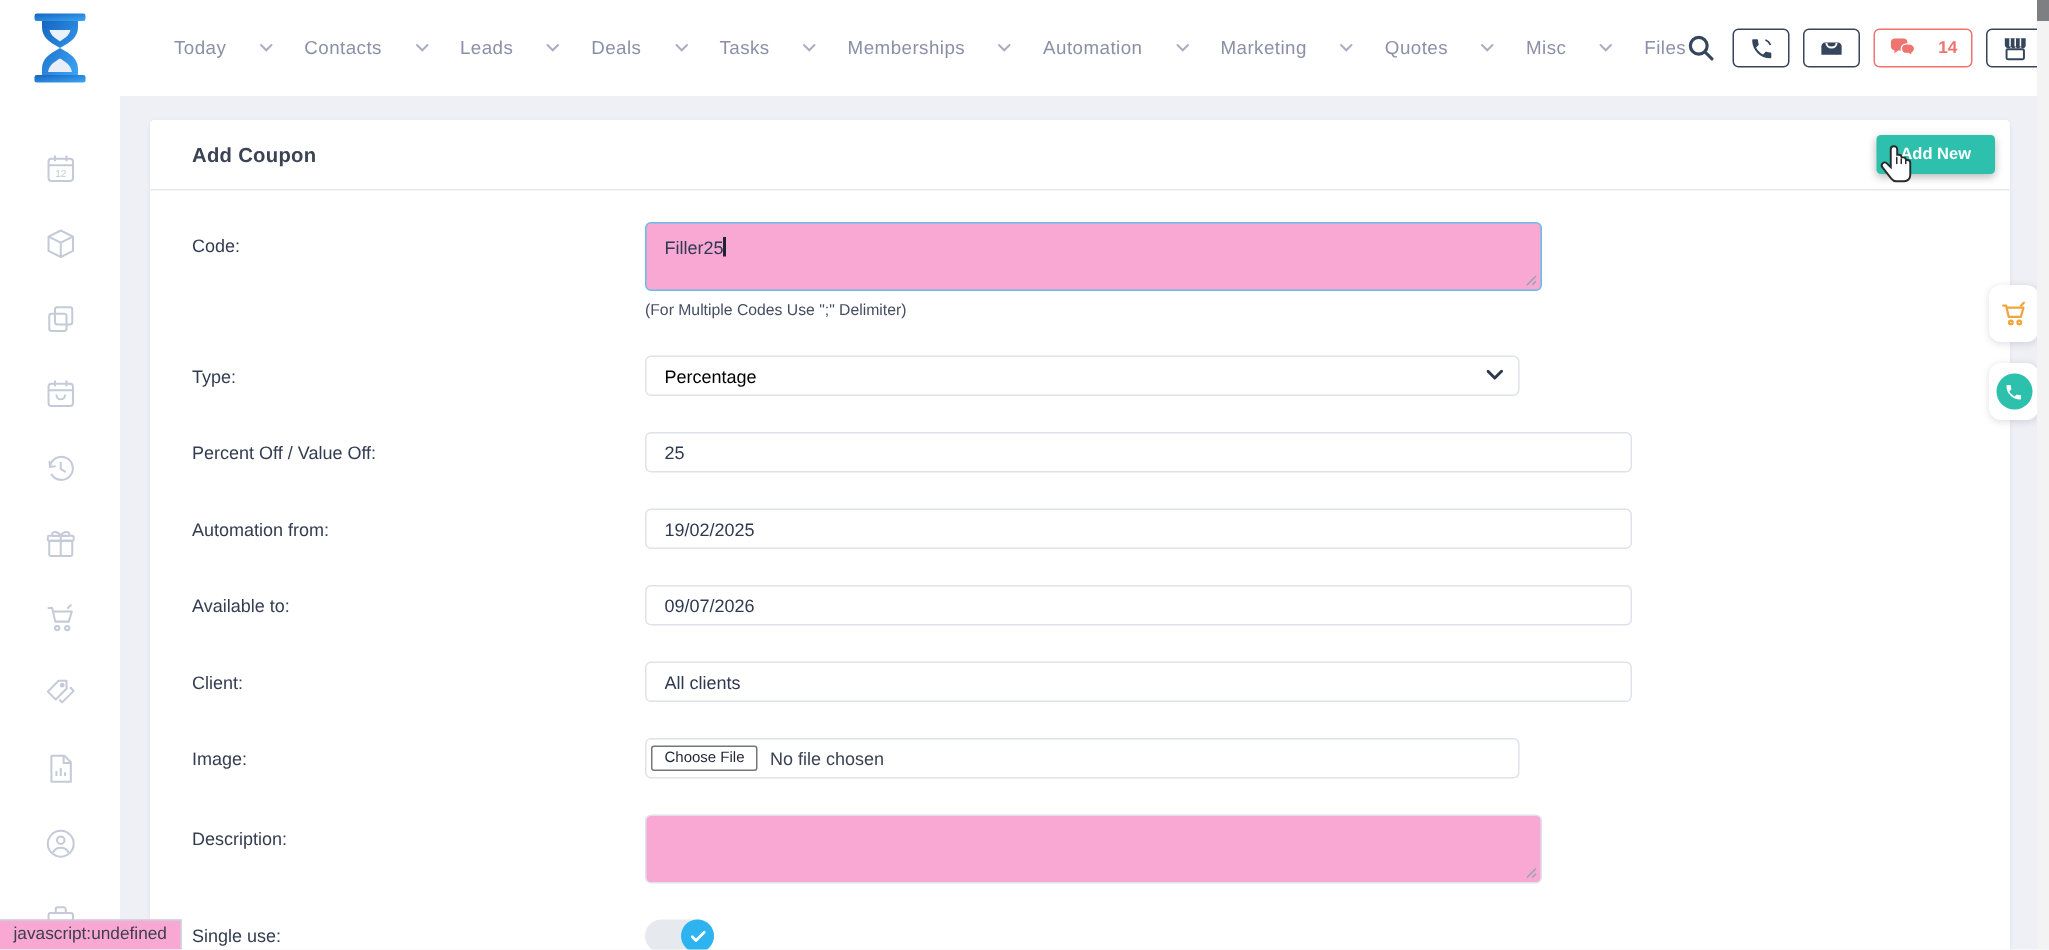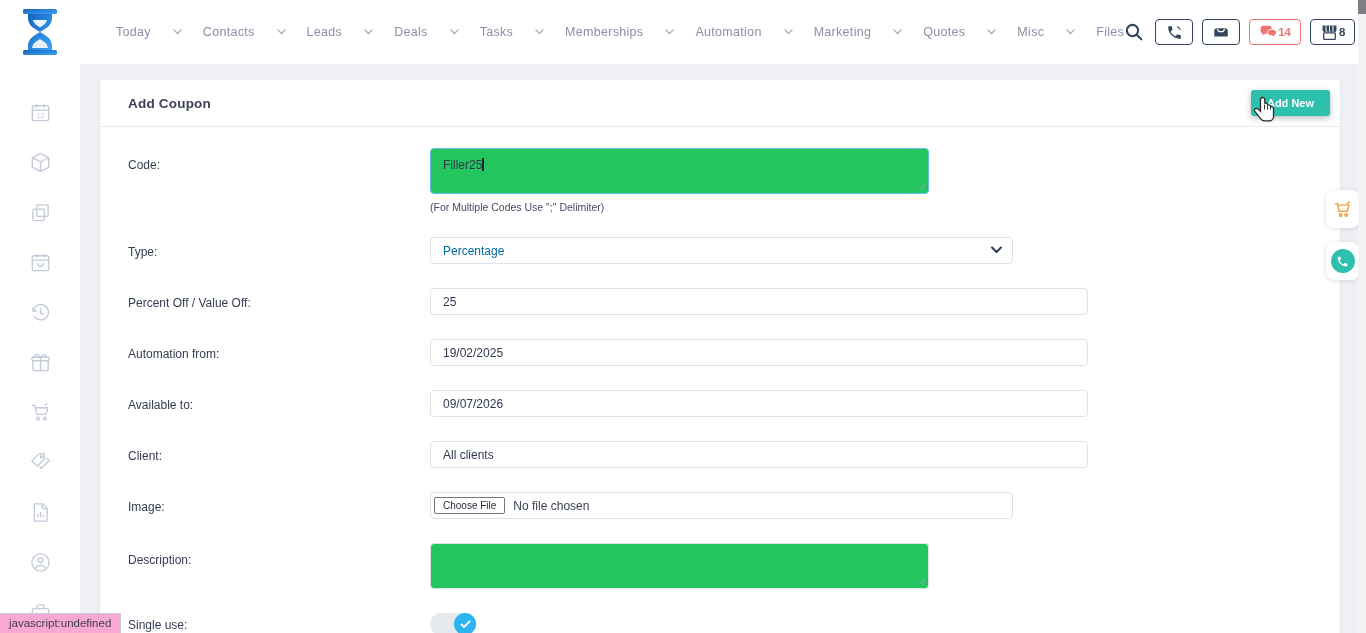--- a/index.html
+++ b/index.html
@@ -8,21 +8,21 @@
 
   
   .topbar { position:absolute; top:0; left:0; width:1366px; height:64px; background:#fff; z-index:20;
             display:flex; align-items:center; }
   .logo { margin-left:20px; width:40px; height:48px; flex:0 0 auto; }
   .nav { display:flex; align-items:center; gap:21px; margin-left:56px; }
   .nav-item { display:flex; align-items:center; gap:22px; cursor:pointer; }
   .nav-item span { font-size:12.5px; color:var(--nav_gray,#8b90a6); letter-spacing:.3px; }
   .right-cluster { margin-left:auto; margin-right:26px; display:flex; align-items:center; gap:9px; }
   .icon-btn { height:26px; min-width:38px; padding:0 9px; border:1.5px solid var(--navy,#34455c);
-              border-radius:4px; display:flex; align-items:center; justify-content:center; gap:0;
+              border-radius:4px; display:flex; align-items:center; justify-content:center; gap:14px;
               color:var(--navy,#34455c); background:#fff; cursor:pointer; }
   .icon-btn.danger { border-color:var(--salmon,#ee7470); color:var(--salmon,#ee7470); }
   .icon-btn .cnt { font-size:11.5px; font-weight:700; }
   .search-ic { color:var(--navy,#34455c); margin-right:2px; cursor:pointer; display:flex; }
   .user-name { font-size:12px; font-weight:700; color:#3a4254; line-height:1.35; margin-left:4px; }
 
   
   .sidebar { position:absolute; top:64px; left:0; width:80px; height:569px; background:#fff; z-index:10;
              display:flex; flex-direction:column; align-items:center; padding-top:37px; gap:27px; }
   .side-ic { color:var(--sidebar_icon,#c4cad7); cursor:pointer; height:23px; display:flex; align-items:center; }
@@ -37,31 +37,31 @@
              font-family:inherit; font-size:11px; font-weight:700; padding:7px 16px; border-radius:3px;
              box-shadow:0 2px 6px rgba(0,0,0,.28); cursor:pointer; }
 
   .form { padding:21px 0 0 28px; }
   .row { display:flex; margin-bottom:24px; }
   .row .lbl-col { width:302px; flex:0 0 auto; padding-top:7px; }
   .row.center .lbl-col { padding-top:0; align-self:center; }
   label.f-label { font-size:12px; font-weight:500; color:#333c50; }
   .ctl-col { width:583px; }
 
-  .t-area { position:relative; width:499px; min-height:46px; border:1.5px solid #dfe2ea; border-radius:4px;
-            background:#22c55e; padding:9px 12px; font-size:12px; color:#2f3950; cursor:text; }
+  .t-area { position:relative; width:598px; min-height:46px; border:1.5px solid #dfe2ea; border-radius:4px;
+            background:#f9a8d4; padding:9px 12px; font-size:12px; color:#2f3950; cursor:text; }
   .t-area.focused { border-color:var(--focus_blue,#66bbe8); }
   .caret { display:inline-block; width:1.5px; height:13px; background:#1b2430; vertical-align:-2px; }
   .grip { position:absolute; right:2px; bottom:2px; }
   .helper { font-size:10.5px; color:#454d63; margin-top:7px; }
 
   .f-input { width:658px; height:27px; border:1px solid #dfe2ea; border-radius:4px; background:#fff;
              font-family:inherit; font-size:12px; color:#2f3950; padding:0 12px; outline:none; }
   .f-select { position:relative; width:583px; height:27px; border:1px solid #dfe2ea; border-radius:4px;
-              background:#fff; font-size:12px; color:#0369a1; display:flex; align-items:center;
+              background:#fff; font-size:12px; color:#000000; display:flex; align-items:center;
               padding:0 12px; cursor:pointer; }
   .f-select .chev { position:absolute; right:10px; top:8px; color:#2e3a4e; }
 
   .file-box { width:583px; height:27px; border:1px solid #dfe2ea; border-radius:4px; background:#fff;
               display:flex; align-items:center; padding:0 3px; }
   .choose-btn { font-family:inherit; font-size:10px; color:#1f2633; background:#fff;
                 border:1px solid #767676; border-radius:2px; padding:2px 8px; cursor:pointer; }
   .file-status { font-size:12px; color:#3a4254; margin-left:8px; }
 
   .toggle { position:relative; width:46px; height:22px; border-radius:11px; background:#e6e9ee; cursor:pointer; }

